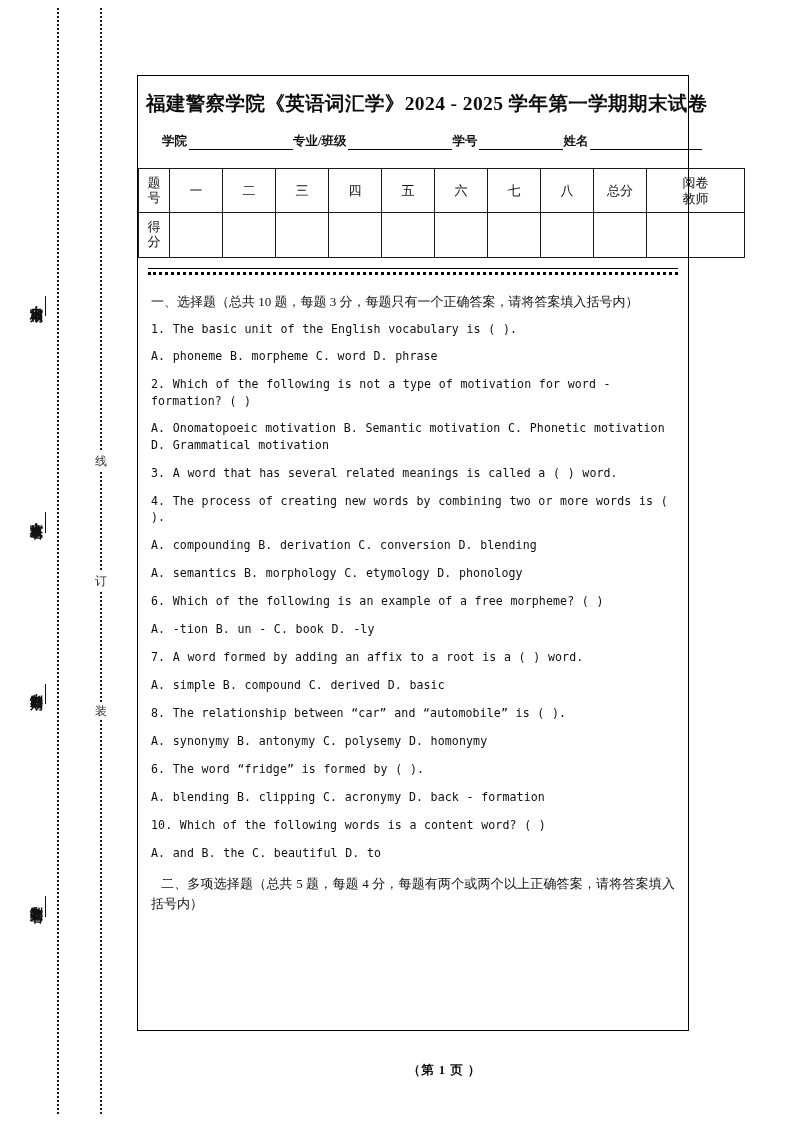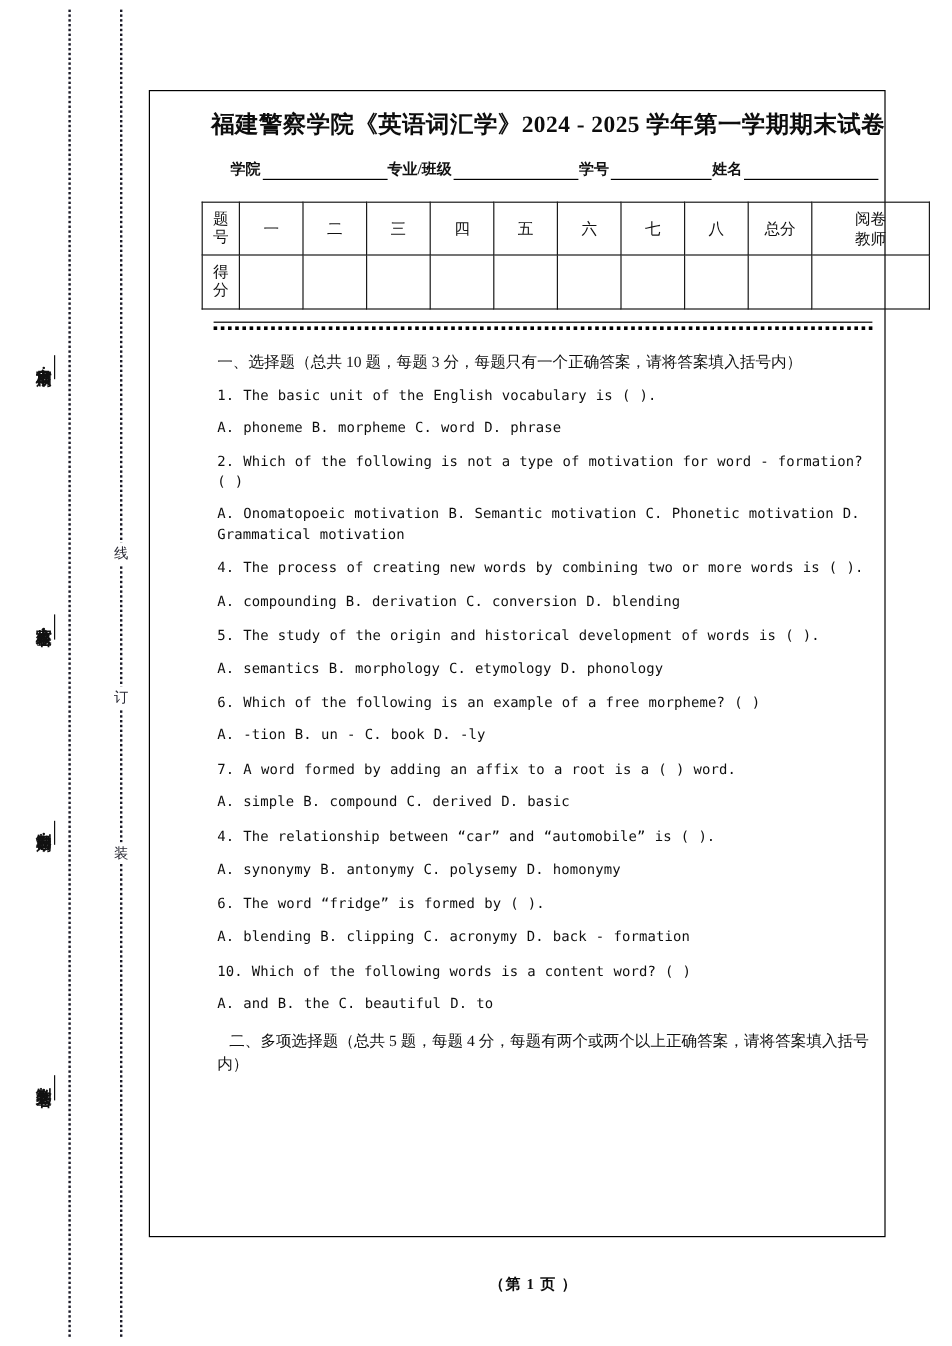--- a/index.html
+++ b/index.html
@@ -66,27 +66,26 @@
     padding-left: 2px;
   }
   #margin-label-review-date   { top: 296px;  height: 180px; }
   #margin-label-review-sign   { top: 512px;  height: 200px; }
   #margin-label-maker-date    { top: 684px;  height: 180px; }
   #margin-label-maker-sign    { top: 896px;  height: 200px; }
 
   
   #exam-frame {
     position: absolute;
-    left: 124px;
+    left: 137px;
     top: 75px;
-    width: 614px;
+    width: 552px;
     height: 956px;
     border: 1.3px solid #000000;
     box-sizing: border-box;
-    padding-left: 43px;
   }
 
   #exam-title {
     margin: 14px 8px 0 8px;
     text-align: center;
     font-size: 19.5px;
     font-weight: bold;
     font-family: "Liberation Serif", "DejaVu Serif", serif;
     letter-spacing: 0.4px;
     white-space: nowrap;
@@ -295,34 +294,34 @@
   <div id="exam-body">
 
     <div class="cn-heading">一、选择题（总共 10 题，每题 3 分，每题只有一个正确答案，请将答案填入括号内）</div>
 
     <div class="q-line">1. The basic unit of the English vocabulary is ( ).</div>
     <div class="q-line opts">A. phoneme  B. morpheme  C. word  D. phrase</div>
 
     <div class="q-line">2. Which of the following is not a type of motivation for word - formation? ( )</div>
     <div class="q-line opts">A. Onomatopoeic motivation  B. Semantic motivation  C. Phonetic motivation  D. Grammatical motivation</div>
 
+    <div class="q-line">3. A word that has several related meanings is called a ( ) word.</div>
 
     <div class="q-line">4. The process of creating new words by combining two or more words is ( ).</div>
     <div class="q-line opts">A. compounding  B. derivation  C. conversion  D. blending</div>
 
-    <div class="q-line">5. The study of the origin and historical development of words is ( ).</div>
     <div class="q-line opts">A. semantics  B. morphology  C. etymology  D. phonology</div>
 
     <div class="q-line">6. Which of the following is an example of a free morpheme? ( )</div>
     <div class="q-line opts">A. -tion  B. un -  C. book  D. -ly</div>
 
     <div class="q-line">7. A word formed by adding an affix to a root is a ( ) word.</div>
     <div class="q-line opts">A. simple  B. compound  C. derived  D. basic</div>
 
-    <div class="q-line">4. The relationship between “car” and “automobile” is ( ).</div>
+    <div class="q-line">8. The relationship between “car” and “automobile” is ( ).</div>
     <div class="q-line opts">A. synonymy  B. antonymy  C. polysemy  D. homonymy</div>
 
     <div class="q-line">6. The word “fridge” is formed by ( ).</div>
     <div class="q-line opts">A. blending  B. clipping  C. acronymy  D. back - formation</div>
 
     <div class="q-line">10. Which of the following words is a content word? ( )</div>
     <div class="q-line opts">A. and  B. the  C. beautiful  D. to</div>
 
     <div class="cn-heading" id="section-two-heading">二、多项选择题（总共 5 题，每题 4 分，每题有两个或两个以上正确答案，请将答案填入括号内）</div>
 

